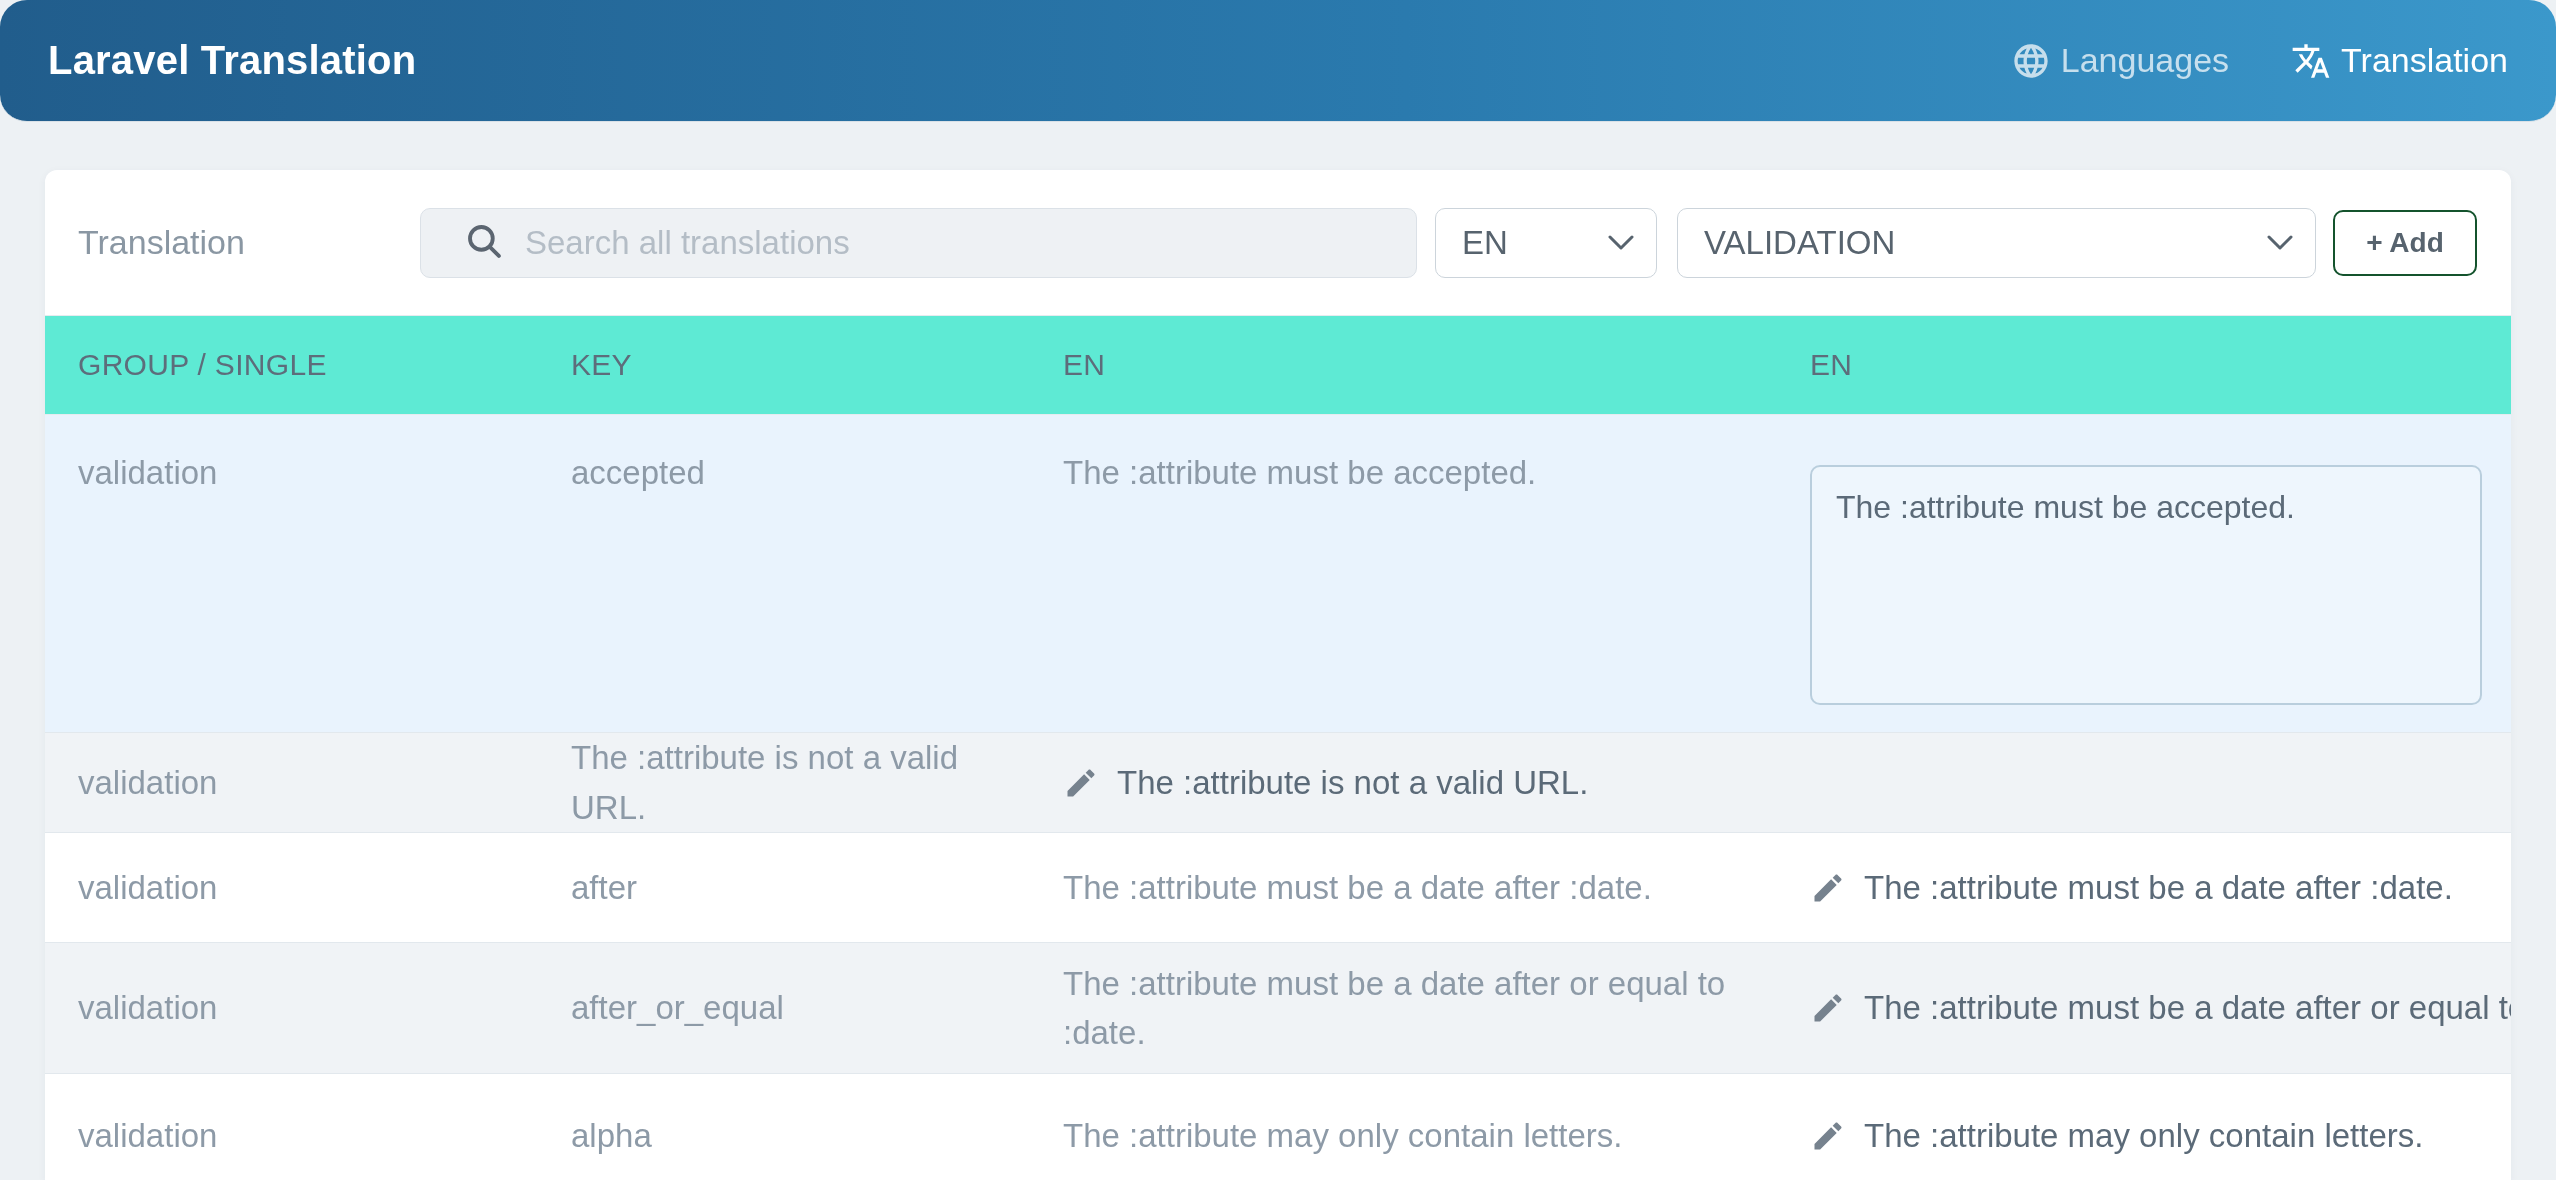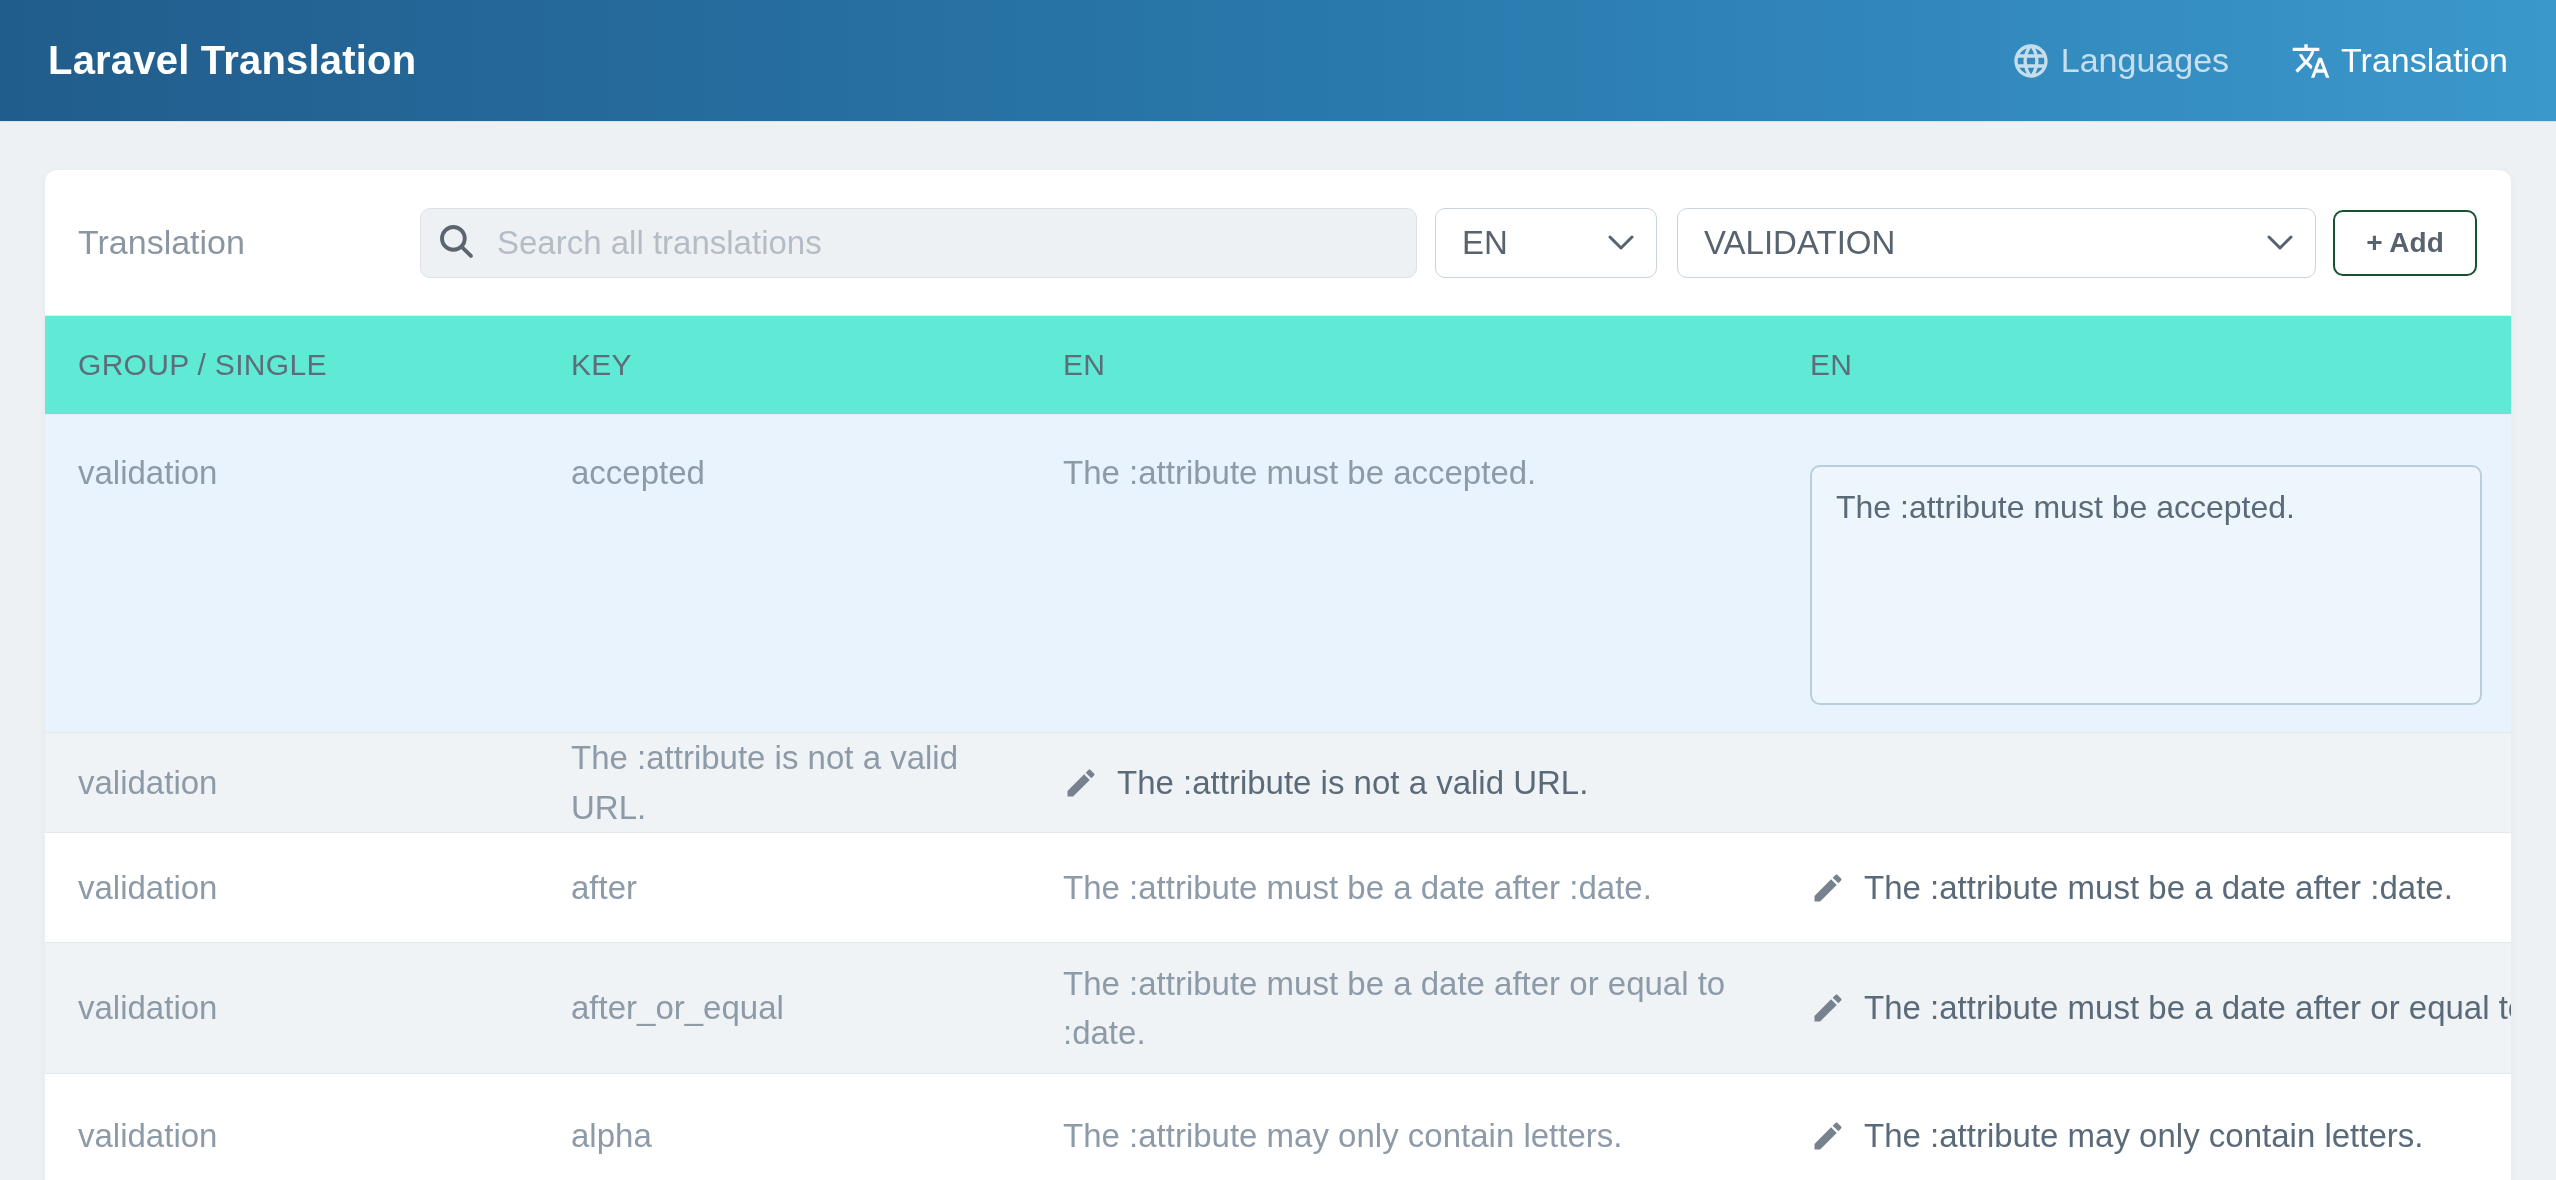--- a/index.html
+++ b/index.html
@@ -12,20 +12,21 @@
 
   
   .navbar {
     height: 122px;
     background: linear-gradient(90deg, #215d8c 0%, #2a7aae 55%, #3b98cb 100%);
     display: flex;
     align-items: center;
     justify-content: space-between;
     padding: 0 48px;
     border-bottom: 1px solid #d9e1e7;
+    border-radius: 27px;
   }
   .navbar-title {
     color: #ffffff;
     font-size: 40px;
     font-weight: bold;
     letter-spacing: 0.2px;
   }
   .nav-links { display: flex; align-items: center; gap: 62px; }
   .nav-link {
     display: flex; align-items: center; gap: 10px;
@@ -58,21 +59,21 @@
     font-size: 34px;
     color: #8a97a3;
     flex-shrink: 0;
   }
   .search-wrap {
     width: 997px; height: 70px;
     background: #eef1f4;
     border: 1px solid #dbe1e7;
     border-radius: 10px;
     display: flex; align-items: center;
-    padding-left: 14px;
+    padding-left: 42px;
     flex-shrink: 0;
   }
   .search-icon { width: 42px; height: 42px; flex-shrink: 0; }
   .search-input {
     border: none; outline: none; background: transparent;
     font-family: inherit;
     font-size: 33px; color: #57636e;
     margin-left: 20px; width: 860px; height: 60px;
   }
   .search-input::placeholder { color: #b4bdc6; }

